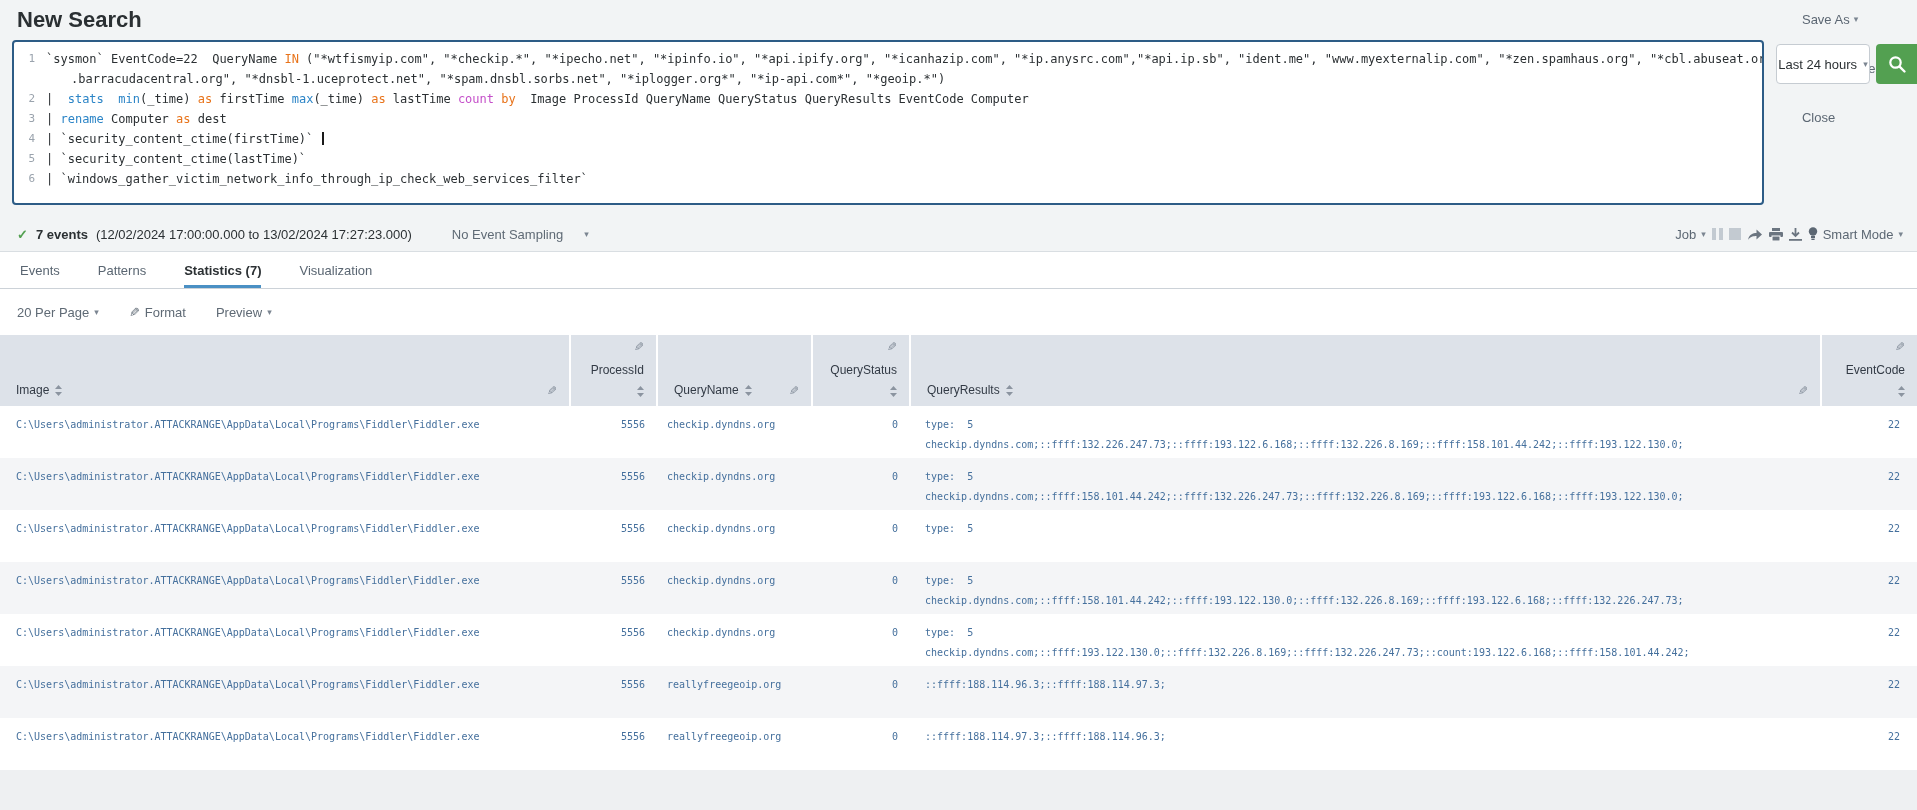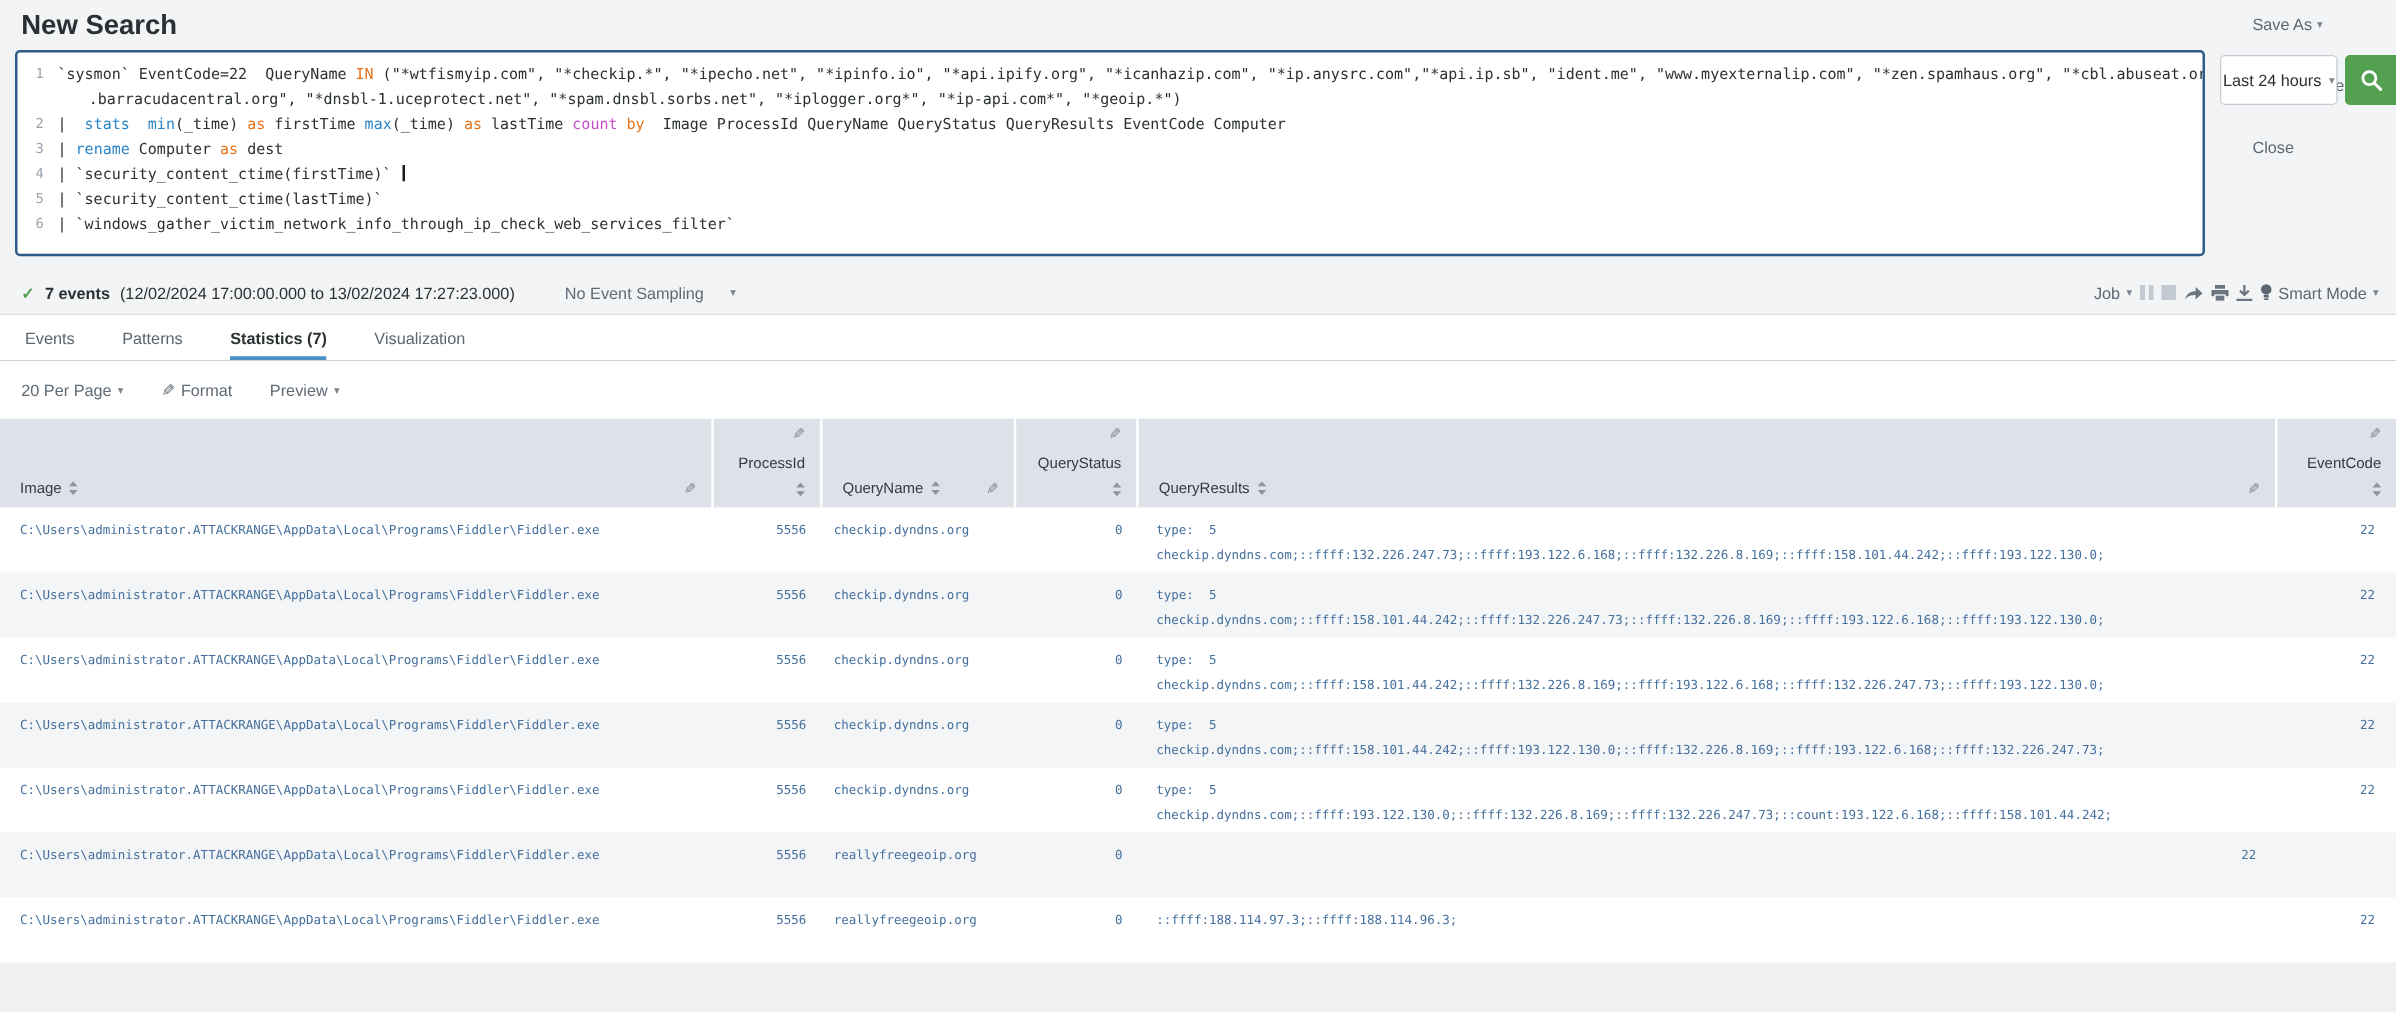--- a/index.html
+++ b/index.html
@@ -290,21 +290,21 @@
         <div class="tcell c-qname">checkip.dyndns.org</div>
         <div class="tcell c-qstatus a-right">0</div>
         <div class="tcell c-qresults"><div class="qr-line">type:  5</div><div class="qr-line">checkip.dyndns.com;::ffff:158.101.44.242;::ffff:132.226.247.73;::ffff:132.226.8.169;::ffff:193.122.6.168;::ffff:193.122.130.0;</div></div>
         <div class="tcell c-ecode a-right">22</div>
       </div>
       <div class="trow tgrid">
         <div class="tcell c-image">C:\Users\administrator.ATTACKRANGE\AppData\Local\Programs\Fiddler\Fiddler.exe</div>
         <div class="tcell c-pid a-right">5556</div>
         <div class="tcell c-qname">checkip.dyndns.org</div>
         <div class="tcell c-qstatus a-right">0</div>
-        <div class="tcell c-qresults"><div class="qr-line">type:  5</div><div class="qr-line">checkip.dyndns.com;::ffff:158.101.44.242;::ffff:132.226.8.169;::ffff:193.122.6.168;::ffff:132.226.247.73;::ffff:193.122.130.0;</div></div>
+        <div class="tcell c-qresults"><div class="qr-line">type:  5</div></div>
         <div class="tcell c-ecode a-right">22</div>
       </div>
       <div class="trow tgrid">
         <div class="tcell c-image">C:\Users\administrator.ATTACKRANGE\AppData\Local\Programs\Fiddler\Fiddler.exe</div>
         <div class="tcell c-pid a-right">5556</div>
         <div class="tcell c-qname">checkip.dyndns.org</div>
         <div class="tcell c-qstatus a-right">0</div>
         <div class="tcell c-qresults"><div class="qr-line">type:  5</div><div class="qr-line">checkip.dyndns.com;::ffff:158.101.44.242;::ffff:193.122.130.0;::ffff:132.226.8.169;::ffff:193.122.6.168;::ffff:132.226.247.73;</div></div>
         <div class="tcell c-ecode a-right">22</div>
       </div>
@@ -314,20 +314,21 @@
         <div class="tcell c-qname">checkip.dyndns.org</div>
         <div class="tcell c-qstatus a-right">0</div>
         <div class="tcell c-qresults"><div class="qr-line">type:  5</div><div class="qr-line">checkip.dyndns.com;::ffff:193.122.130.0;::ffff:132.226.8.169;::ffff:132.226.247.73;::count:193.122.6.168;::ffff:158.101.44.242;</div></div>
         <div class="tcell c-ecode a-right">22</div>
       </div>
       <div class="trow tgrid">
         <div class="tcell c-image">C:\Users\administrator.ATTACKRANGE\AppData\Local\Programs\Fiddler\Fiddler.exe</div>
         <div class="tcell c-pid a-right">5556</div>
         <div class="tcell c-qname">reallyfreegeoip.org</div>
         <div class="tcell c-qstatus a-right">0</div>
+        <div class="tcell c-qresults"><div class="qr-line">::ffff:188.114.96.3;::ffff:188.114.97.3;</div></div>
         <div class="tcell c-ecode a-right">22</div>
       </div>
       <div class="trow tgrid">
         <div class="tcell c-image">C:\Users\administrator.ATTACKRANGE\AppData\Local\Programs\Fiddler\Fiddler.exe</div>
         <div class="tcell c-pid a-right">5556</div>
         <div class="tcell c-qname">reallyfreegeoip.org</div>
         <div class="tcell c-qstatus a-right">0</div>
         <div class="tcell c-qresults"><div class="qr-line">::ffff:188.114.97.3;::ffff:188.114.96.3;</div></div>
         <div class="tcell c-ecode a-right">22</div>
       </div>

